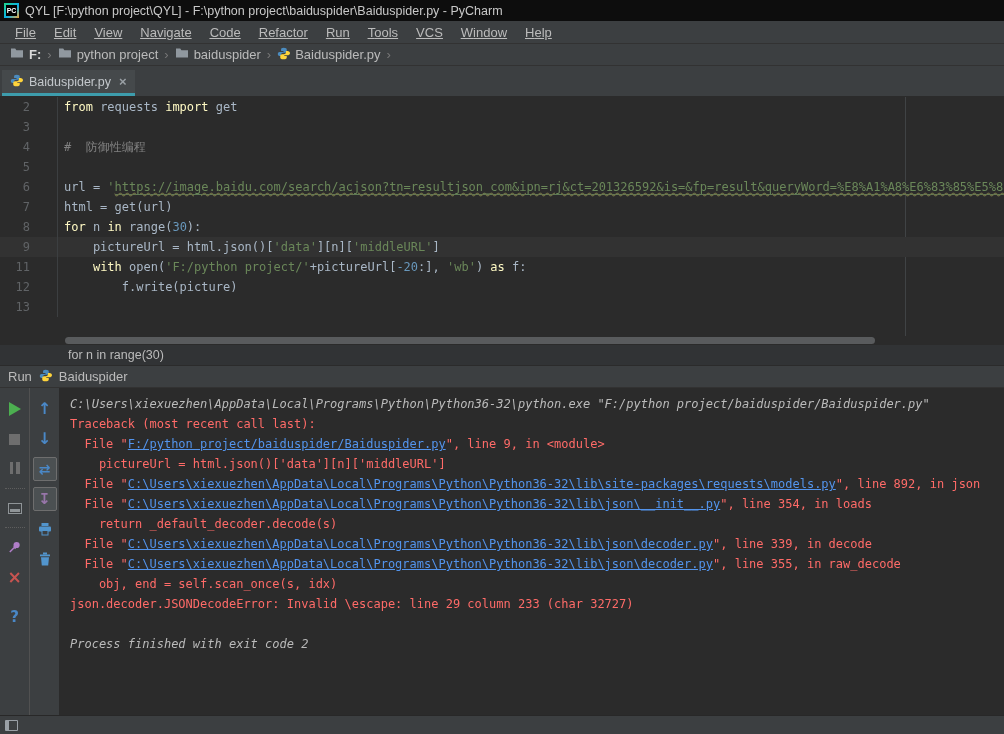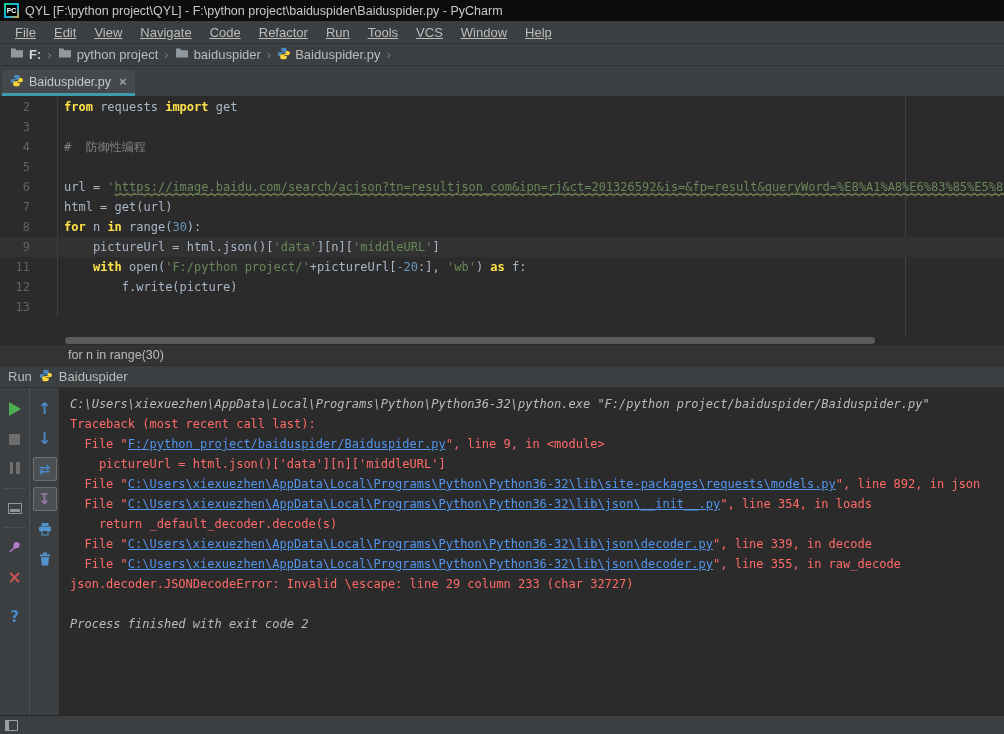--- a/index.html
+++ b/index.html
@@ -29,21 +29,21 @@
   .tab .close { color:#9aa0a5; font-size:13px; font-weight:bold; margin-left:2px; cursor:pointer; }
   
   .editor { height:248px; background:#2b2b2b; position:relative; overflow:hidden; flex:0 0 auto;
     font-family:"DejaVu Sans Mono", monospace; font-size:12px; }
   .marginline { position:absolute; left:905px; top:0; bottom:9px; width:1px; background:#404345; }
   .code-row { height:20px; display:flex; align-items:center; white-space:pre; position:relative; z-index:1;}
   .code-row.hl { background:#323232; }
   .gutter { width:58px; flex:0 0 auto; height:20px; display:flex; align-items:center; border-right:1px solid #3c3f41; }
   .lnum { width:30px; text-align:right; color:#606366; font-size:12px; }
   .codeline { padding-left:6px; white-space:pre; }
-  .c-k { color:#fde047;font-weight:bold; } .c-d { color:#a9b7c6; } .c-s { color:#6a8759; }
+  .c-k { color:#fef9c3; } .c-d { color:#a9b7c6; } .c-s { color:#6a8759; }
   .c-n { color:#6897bb; } .c-c { color:#808080;text-align:center; }
   .c-su { color:#6a8759; border-bottom:1px solid #5f7a55; text-decoration:underline; text-decoration-style:wavy; text-decoration-color:#6e6e45; }
   .hscroll { position:absolute; left:65px; bottom:1px; width:810px; height:7px; background:#595b5d; border-radius:4px; z-index:2; }
   
   .ctxbar { height:21px; background:#313335; border-bottom:1px solid #2b2b2b; display:flex; align-items:center; padding-left:68px; color:#bbbbbb; font-size:12.5px; flex:0 0 auto; }
   
   .runheader { height:22px; background:#3c3f41; border-bottom:1px solid #323232; display:flex; align-items:center; padding-left:8px; gap:7px; flex:0 0 auto; }
   
   .runbody { flex:1 1 auto; display:flex; background:#2b2b2b; min-height:0; }
   .toolcol { width:30px; background:#3c3f41; display:flex; flex-direction:column; align-items:center; padding-top:6px; flex:0 0 auto; }
@@ -264,20 +264,21 @@
     <div class="console" id="console-lines">
         <div class="con-row"><span class="o-out">C:\Users\xiexuezhen\AppData\Local\Programs\Python\Python36-32\python.exe "F:/python project/baiduspider/Baiduspider.py"</span></div>
         <div class="con-row"><span class="o-err">Traceback (most recent call last):</span></div>
         <div class="con-row"><span class="o-err">  File "</span><span class="o-lnk">F:/python project/baiduspider/Baiduspider.py</span><span class="o-err">", line 9, in &lt;module&gt;</span></div>
         <div class="con-row"><span class="o-err">    pictureUrl = html.json()['data'][n]['middleURL']</span></div>
         <div class="con-row"><span class="o-err">  File "</span><span class="o-lnk">C:\Users\xiexuezhen\AppData\Local\Programs\Python\Python36-32\lib\site-packages\requests\models.py</span><span class="o-err">", line 892, in json</span></div>
         <div class="con-row"><span class="o-err">  File "</span><span class="o-lnk">C:\Users\xiexuezhen\AppData\Local\Programs\Python\Python36-32\lib\json\__init__.py</span><span class="o-err">", line 354, in loads</span></div>
         <div class="con-row"><span class="o-err">    return _default_decoder.decode(s)</span></div>
         <div class="con-row"><span class="o-err">  File "</span><span class="o-lnk">C:\Users\xiexuezhen\AppData\Local\Programs\Python\Python36-32\lib\json\decoder.py</span><span class="o-err">", line 339, in decode</span></div>
         <div class="con-row"><span class="o-err">  File "</span><span class="o-lnk">C:\Users\xiexuezhen\AppData\Local\Programs\Python\Python36-32\lib\json\decoder.py</span><span class="o-err">", line 355, in raw_decode</span></div>
+        <div class="con-row"><span class="o-err">    obj, end = self.scan_once(s, idx)</span></div>
         <div class="con-row"><span class="o-err">json.decoder.JSONDecodeError: Invalid \escape: line 29 column 233 (char 32727)</span></div>
         <div class="con-row"></div>
         <div class="con-row"><span class="o-out">Process finished with exit code 2</span></div>
       </div>
   </div>
 
   <div class="statusbar">
     <span class="swicon"></span>
   </div>
 

